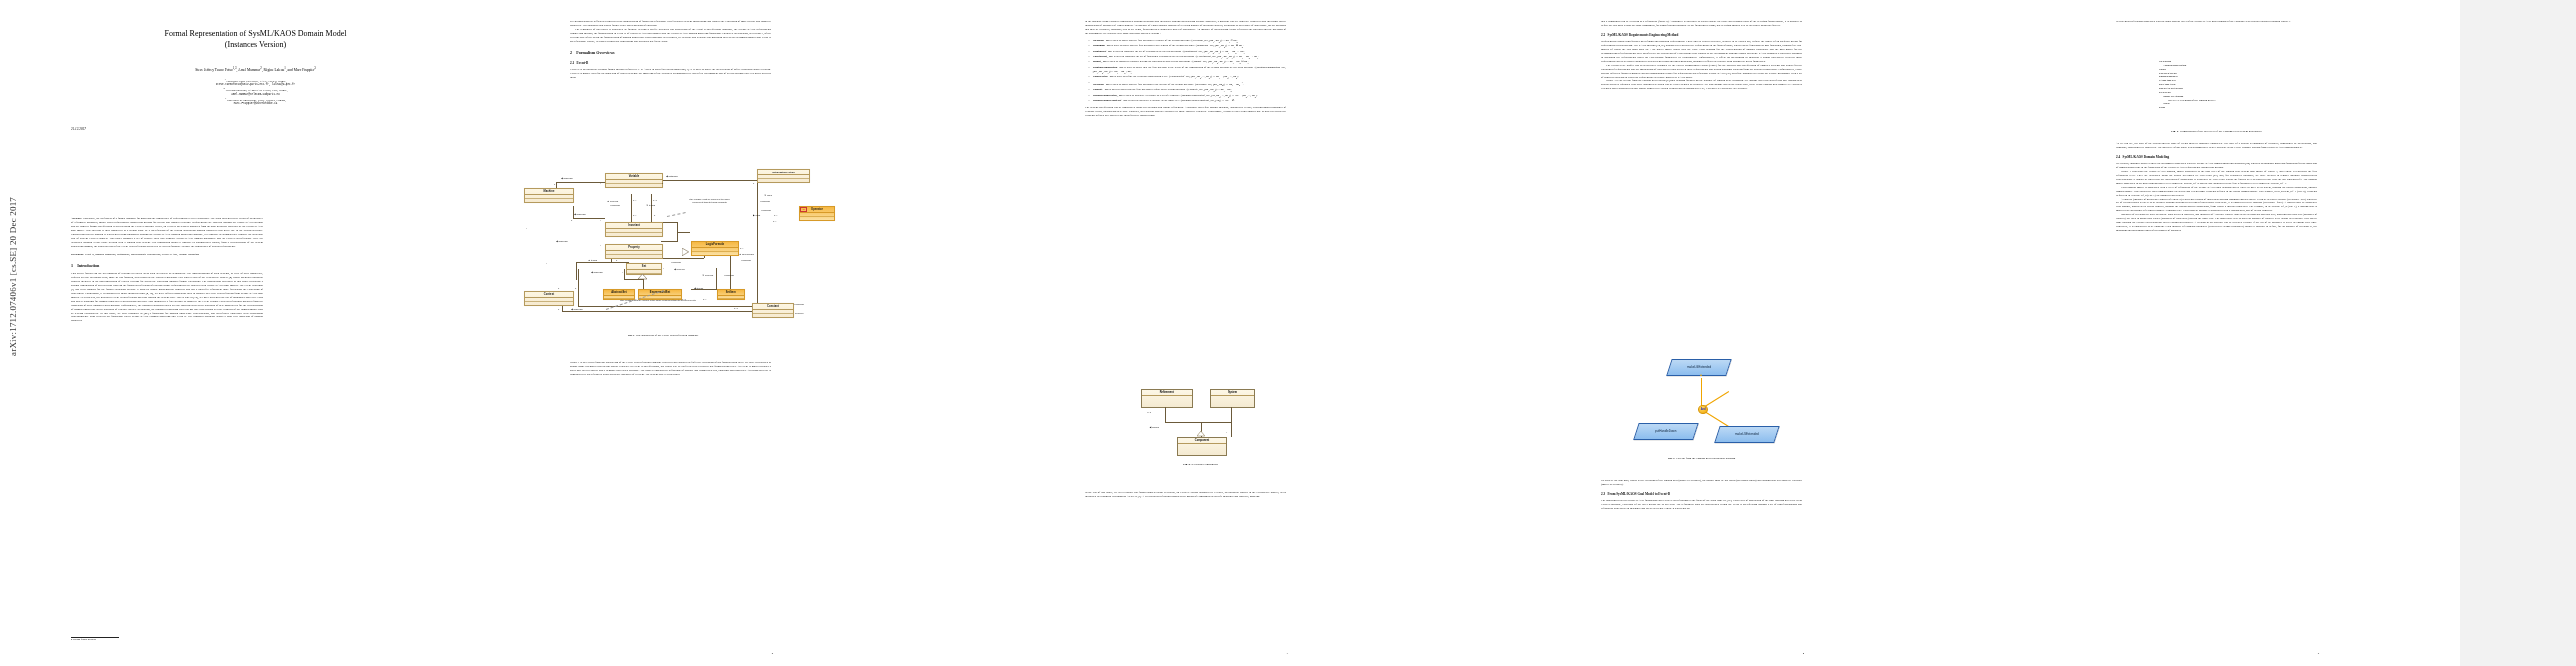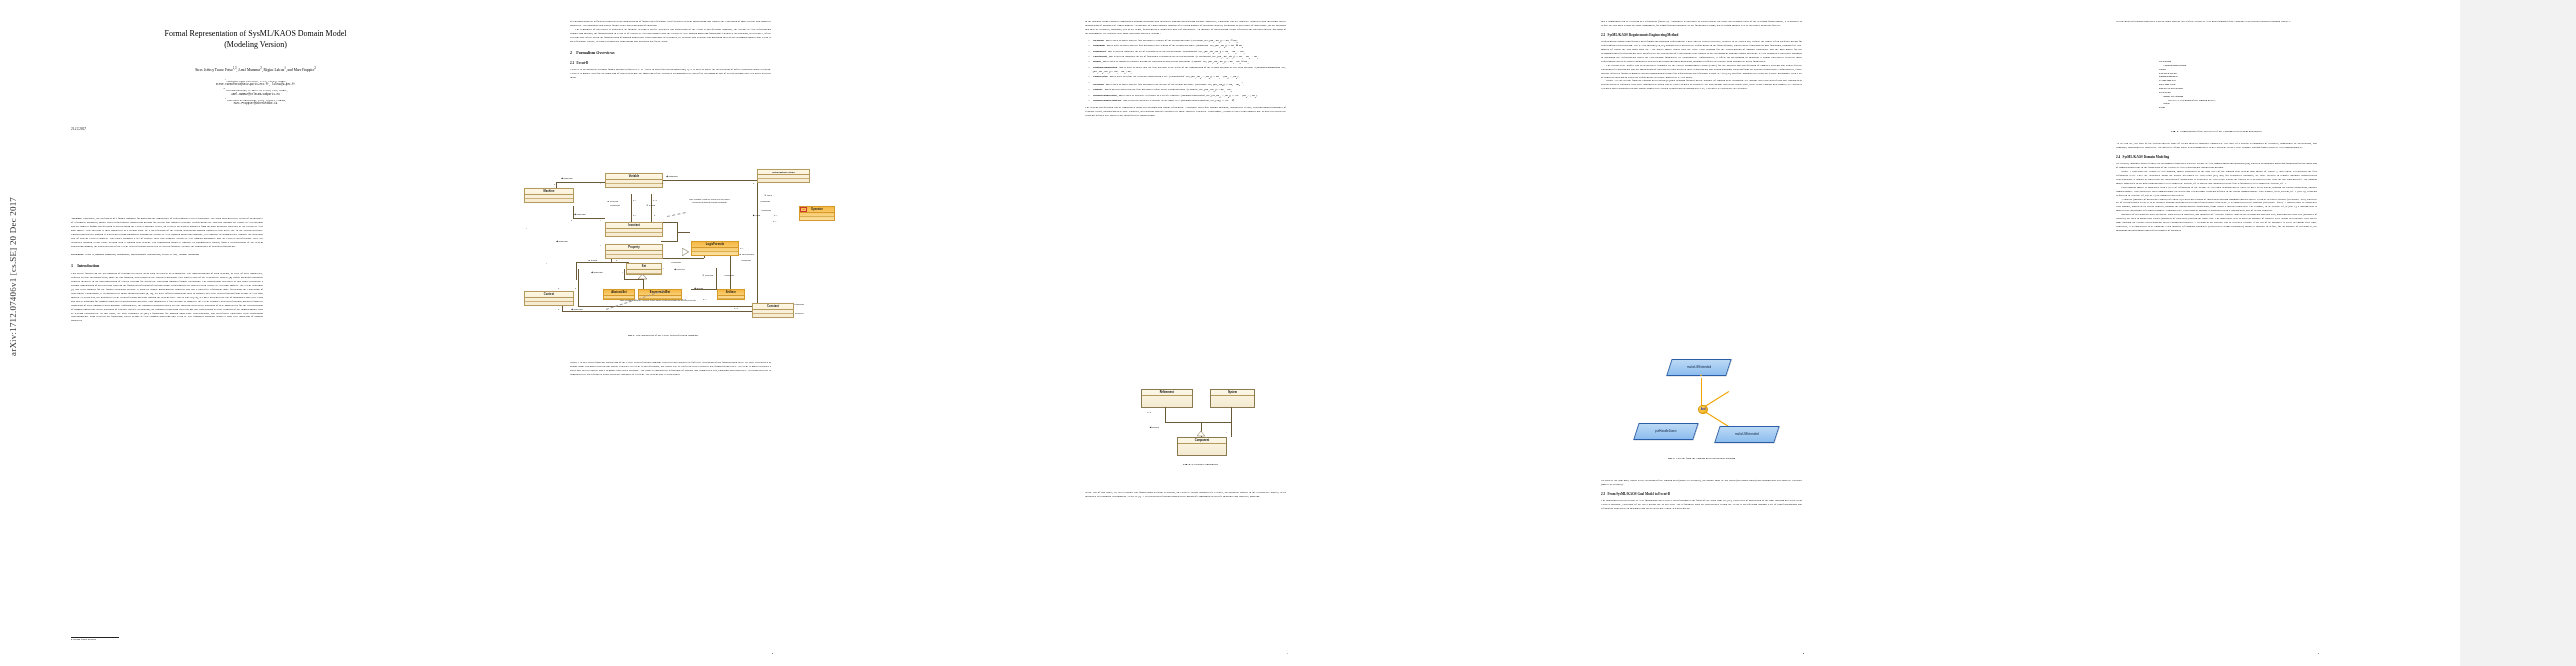--- a/index.html
+++ b/index.html
@@ -103,21 +103,21 @@
 <body>
 
 <div class="sheet">
 
   <div class="page p1">
 
     <div class="arxiv">arXiv:1712.07406v1  [cs.SE]  20 Dec 2017</div>
 
     <div class="title">
       <div>Formal Representation of SysML/KAOS Domain Model</div>
-      <div>(Modeling Version)</div>
+      <div>(Instances Version)</div>
     </div>
 
     <div class="authors">
       Steve Jeffrey Tueno Fotso<sup>1,3</sup>, Amel Mammar<sup>2</sup>, Régine Laleau<sup>1</sup>, and Marc Frappier<sup>3</sup>
     </div>
 
     <div class="affil">
       <div><sup>1</sup> Université Paris-Est Créteil, LACL, Créteil, France,</div>
       <div class="mono">steve.tuenofotso@univ-paris-est.fr, laleau@u-pec.fr</div>
       <div><sup>2</sup> Télécom SudParis, SAMOVAR-CNRS, Evry, France,</div>

